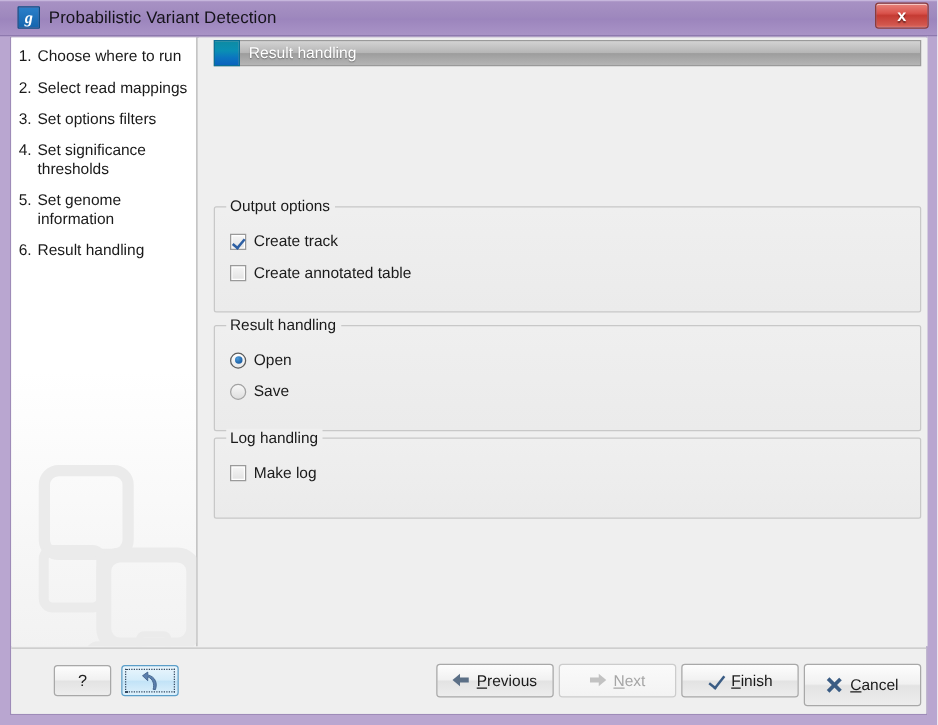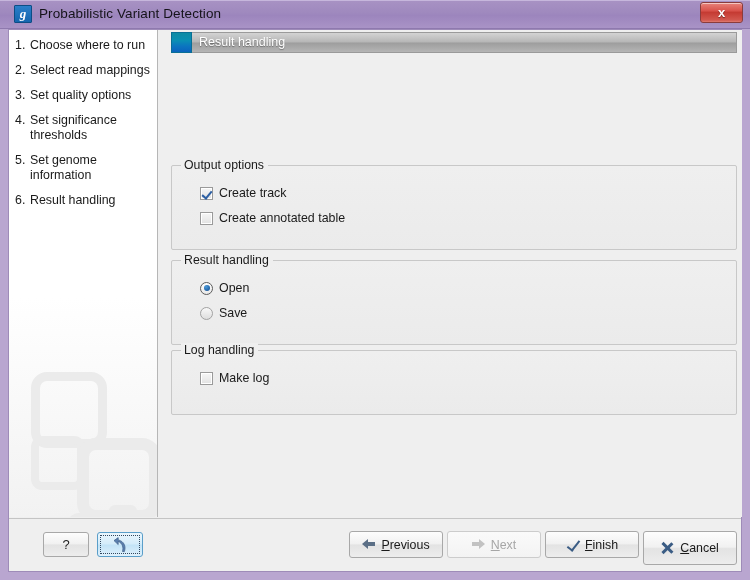--- a/index.html
+++ b/index.html
@@ -194,21 +194,20 @@
     color: #1a1a1a;
     white-space: nowrap;
   }
   .opt-row {
     position: absolute;
     display: flex;
     align-items: center;
     font-size: 12.4px;
     color: #1a1a1a;
     cursor: default;
-    margin-left: 16px;
   }
   .opt-row .opt-label {
     margin-left: 6px;
     white-space: nowrap;
   }
 
   
   .cbox {
     width: 13px; height: 13px;
     box-sizing: border-box;
@@ -388,21 +387,21 @@
         <div class="step">
           <span class="num">1.</span>
           <span class="lbl">Choose where to run</span>
         </div>
         <div class="step">
           <span class="num">2.</span>
           <span class="lbl">Select read mappings</span>
         </div>
         <div class="step">
           <span class="num">3.</span>
-          <span class="lbl">Set quality options</span>
+          <span class="lbl">Set options filters</span>
         </div>
         <div class="step">
           <span class="num">4.</span>
           <span class="lbl">Set significance thresholds</span>
         </div>
         <div class="step">
           <span class="num">5.</span>
           <span class="lbl">Set genome information</span>
         </div>
         <div class="step">

